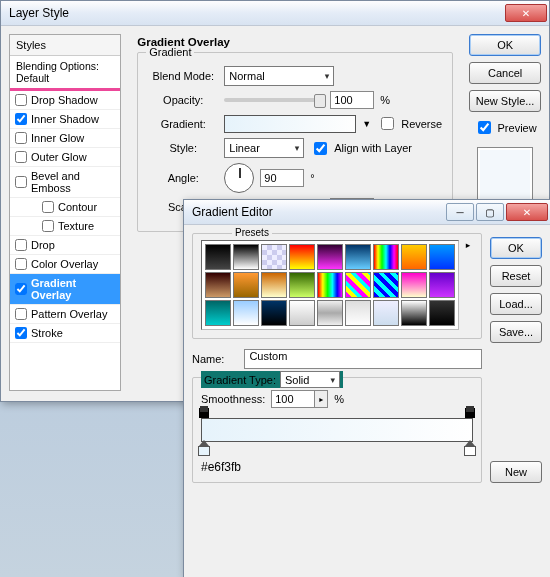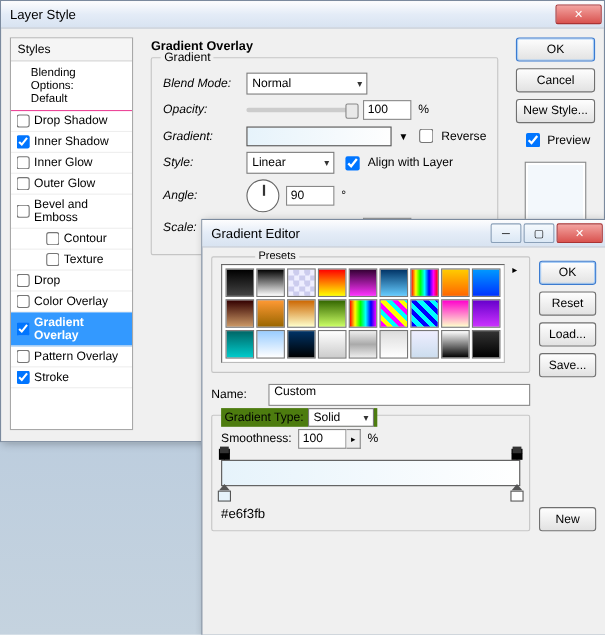--- a/index.html
+++ b/index.html
@@ -44,21 +44,21 @@
 
 .layerstyle { left: 0; top: 0; width: 548px; height: 400px; }
 .ls-body { display:flex; padding: 8px; gap:10px; height: calc(100% - 24px); box-sizing:border-box;}
 .styles-panel {
   width: 132px;
   border: 1px solid #a8a8a8;
   background:#fff;
   height: 355px;
 }
 .styles-header { padding:4px 6px; border-bottom:1px solid #ccc; background:#f5f5f5;}
-.styles-sub { padding:4px 18px; border-bottom:1px solid #ec4899; background:#fff; font-size:10.5px;}
+.styles-sub { padding:4px 6px; border-bottom:3px solid #ec4899; background:#fff; font-size:10.5px;}
 .style-item {
   display:flex; align-items:center; gap:4px;
   padding: 3px 5px; border-bottom:1px solid #eee;
   font-size:11px;
   color:#000;
 }
 .style-item.sub { padding-left: 32px;}
 .style-item.sel {
   background:#3399ff; color:#fff; font-weight:bold;
 }
@@ -68,21 +68,21 @@
 .groupbox {
   border:1px solid #c5c5c5;
   padding: 8px 10px 10px;
   border-radius:2px;
   position:relative;
 }
 .groupbox > .legend {
   position:absolute; top:-7px; left:8px; background:#f0f0f0; padding:0 3px; font-size:11px;
 }
 .row { display:flex; align-items:center; gap:6px; margin:5px 0;}
-.row .lbl { width:70px; text-align:left;font-style:italic;}
+.row .lbl { width:70px; text-align:center;}
 .select {
   border:1px solid #7a7a7a; background:#fff; height:18px; font-size:11px;
   padding:0 4px; display:flex; align-items:center; justify-content:space-between; gap:6px;
 }
 .select::after{ content:"▾"; font-size:9px; color:#333;}
 .slider {
   width:100px; height:4px; background:#ccc; position:relative; border-radius:2px;
 }
 .slider .thumb{
   position:absolute; top:-4px; width:10px; height:12px; background:#e9e9e9; border:1px solid #888; border-radius:2px;
@@ -131,21 +131,21 @@
 .preset { width:24px; height:24px; border:1px solid #777;}
 .ge-right { width:63px; display:flex; flex-direction:column; gap:6px; padding-top:4px;}
 .name-row { display:flex; align-items:center; gap:20px; margin-top:10px;}
 .name-input {
   flex:1; height:18px; border:1px solid #888; background:#fff; padding:0 4px; font-size:11px;
 }
 .gtype-box {
   border:1px solid #c5c5c5; padding:8px; border-radius:2px; margin-top:8px; position:relative;
 }
 .gtype-box .legend{
-  position:absolute; top:-7px; left:8px; background:#4d7c0f; padding:0 3px; font-size:11px; display:flex; gap:4px; align-items:center;
+  position:absolute; top:-7px; left:8px; background:#0f766e; padding:0 3px; font-size:11px; display:flex; gap:4px; align-items:center;
 }
 .stepper { display:flex; align-items:center;}
 .stepper .arrow{
   width:12px; height:16px; border:1px solid #888; background:#eee; font-size:8px;
   display:flex; align-items:center; justify-content:center; border-left:none;
 }
 .gradbar-wrap { position:relative; margin-top:10px;}
 .gradbar {
   height:22px; border:1px solid #555; background:linear-gradient(90deg,#e6f3fb,#ffffff);
 }

